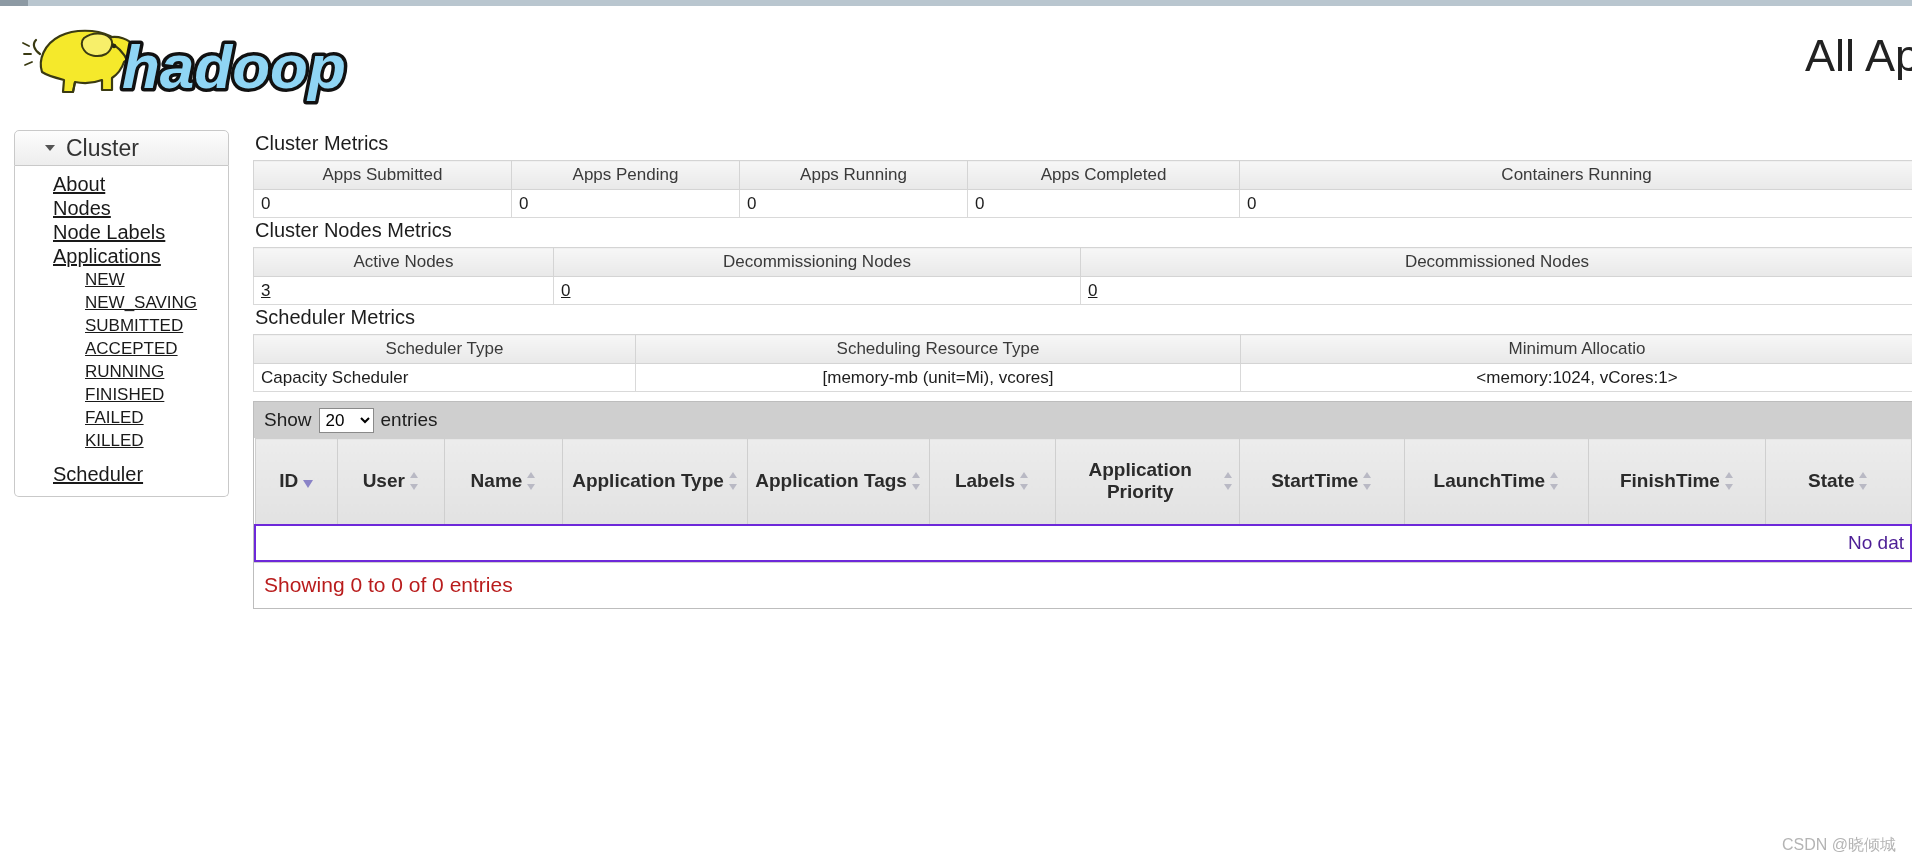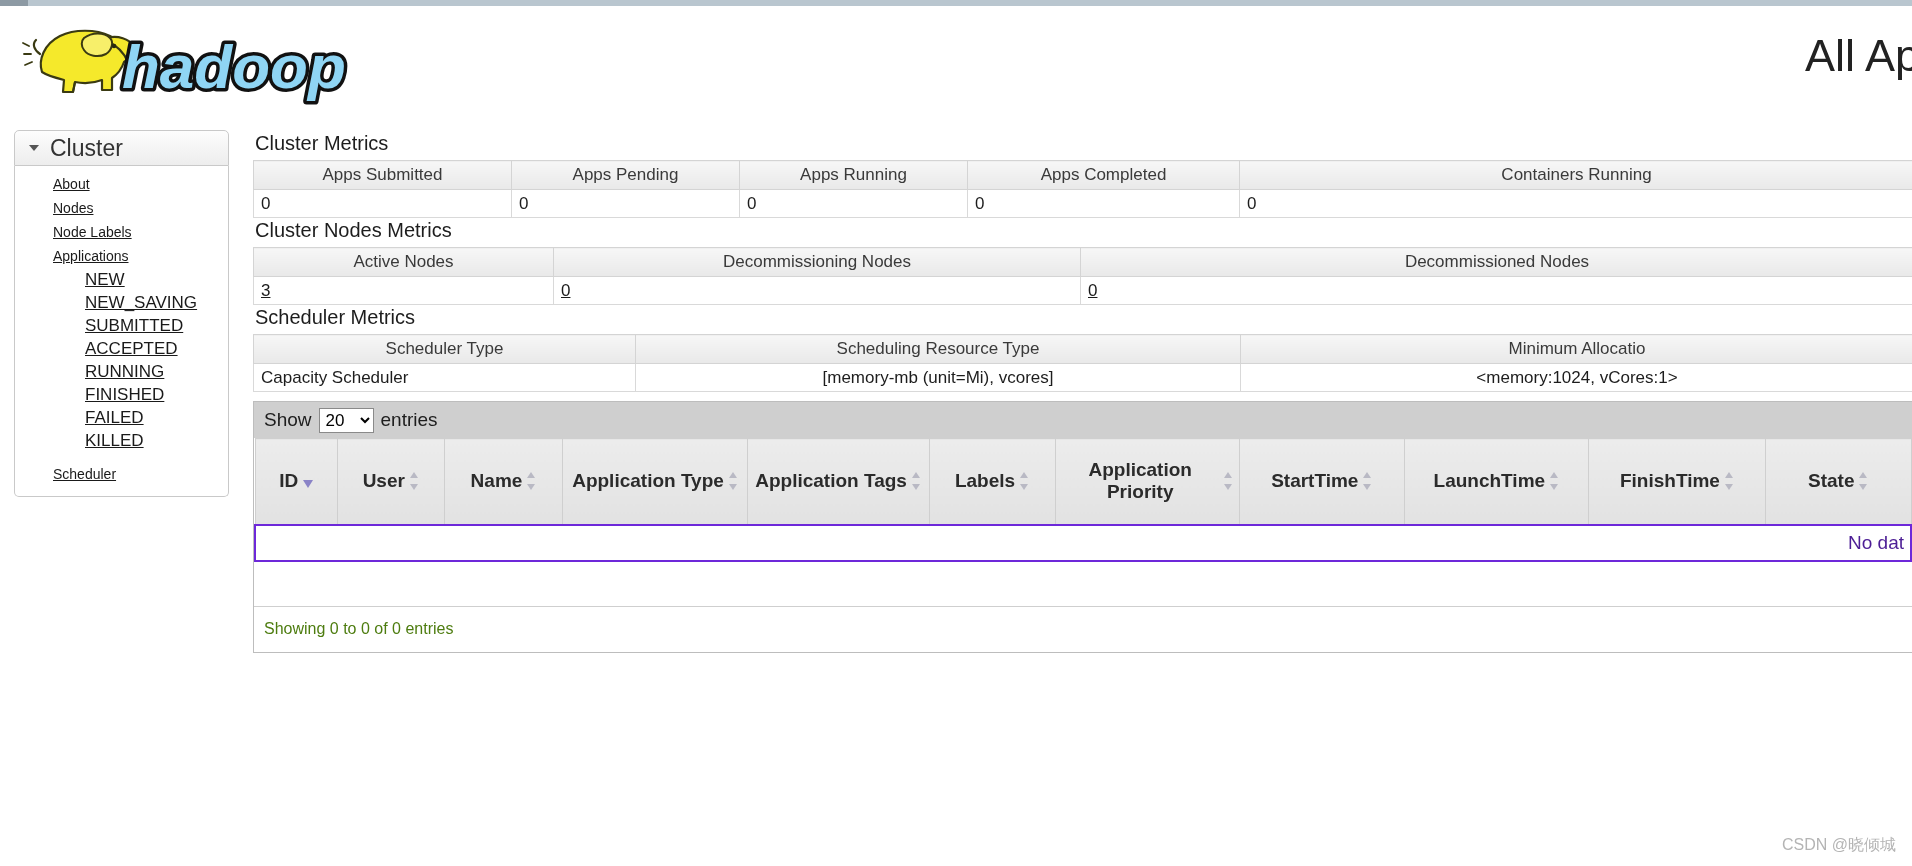--- a/index.html
+++ b/index.html
@@ -44,21 +44,21 @@
   
   #sidebar {
     position: absolute; left: 14px; top: 130px; width: 215px;
   }
   .panel-head {
     background: linear-gradient(#fdfdfd, #ededed);
     border: 1px solid #c9c9c9;
     border-radius: 5px 5px 0 0;
     height: 36px;
     display: flex; align-items: center;
-    padding-left: 14px;
+    padding-left: 30px;
     font-size: 23px; color: #333333;
   }
   .panel-head.collapsed {
     border-radius: 5px;
     background: linear-gradient(#f2f2f2, #e4e4e4);
   }
   .tri {
     width: 0; height: 0; margin-right: 11px; flex: 0 0 auto;
   }
   .tri.down {
@@ -73,21 +73,21 @@
   }
   .panel-body {
     border: 1px solid #c9c9c9; border-top: none;
     border-radius: 0 0 5px 5px;
     background: #ffffff;
     padding: 6px 0 10px 0;
   }
   .nav-link {
     display: block;
     color: #1a1a1a;
-    font-size: 14px;
+    font-size: 20px;
     text-decoration: underline;
     line-height: 22px;
     padding: 1px 0 1px 38px;
     white-space: nowrap;
     cursor: pointer;
   }
   .nav-link.sub { padding-left: 70px; font-size: 17px; line-height: 21px; }
   .nav-gap { height: 10px; }
   #tools-panel { margin-top: 8px; }
 
@@ -200,24 +200,23 @@
     font-size: 19px;
     color: #4c1d95;
     padding-right: 6px;
     white-space: nowrap;
     overflow: hidden;
   }
   #dt-bottom {
     height: 46px;
     display: flex; align-items: center;
     padding-left: 10px;
-    font-size: 16px; color: #4d7c0f;
+    font-size: 21px; color: #b91c1c;
     background: #ffffff;
     border-top: 1px solid #cfcfcf;
-    margin-top: 44px;
   }
 
   
   #watermark {
     position: absolute; right: 16px; bottom: 10px;
     font-size: 16px; color: #b4b4b4;
     font-family: "Liberation Sans", sans-serif;
     white-space: nowrap;
   }
 </style>

